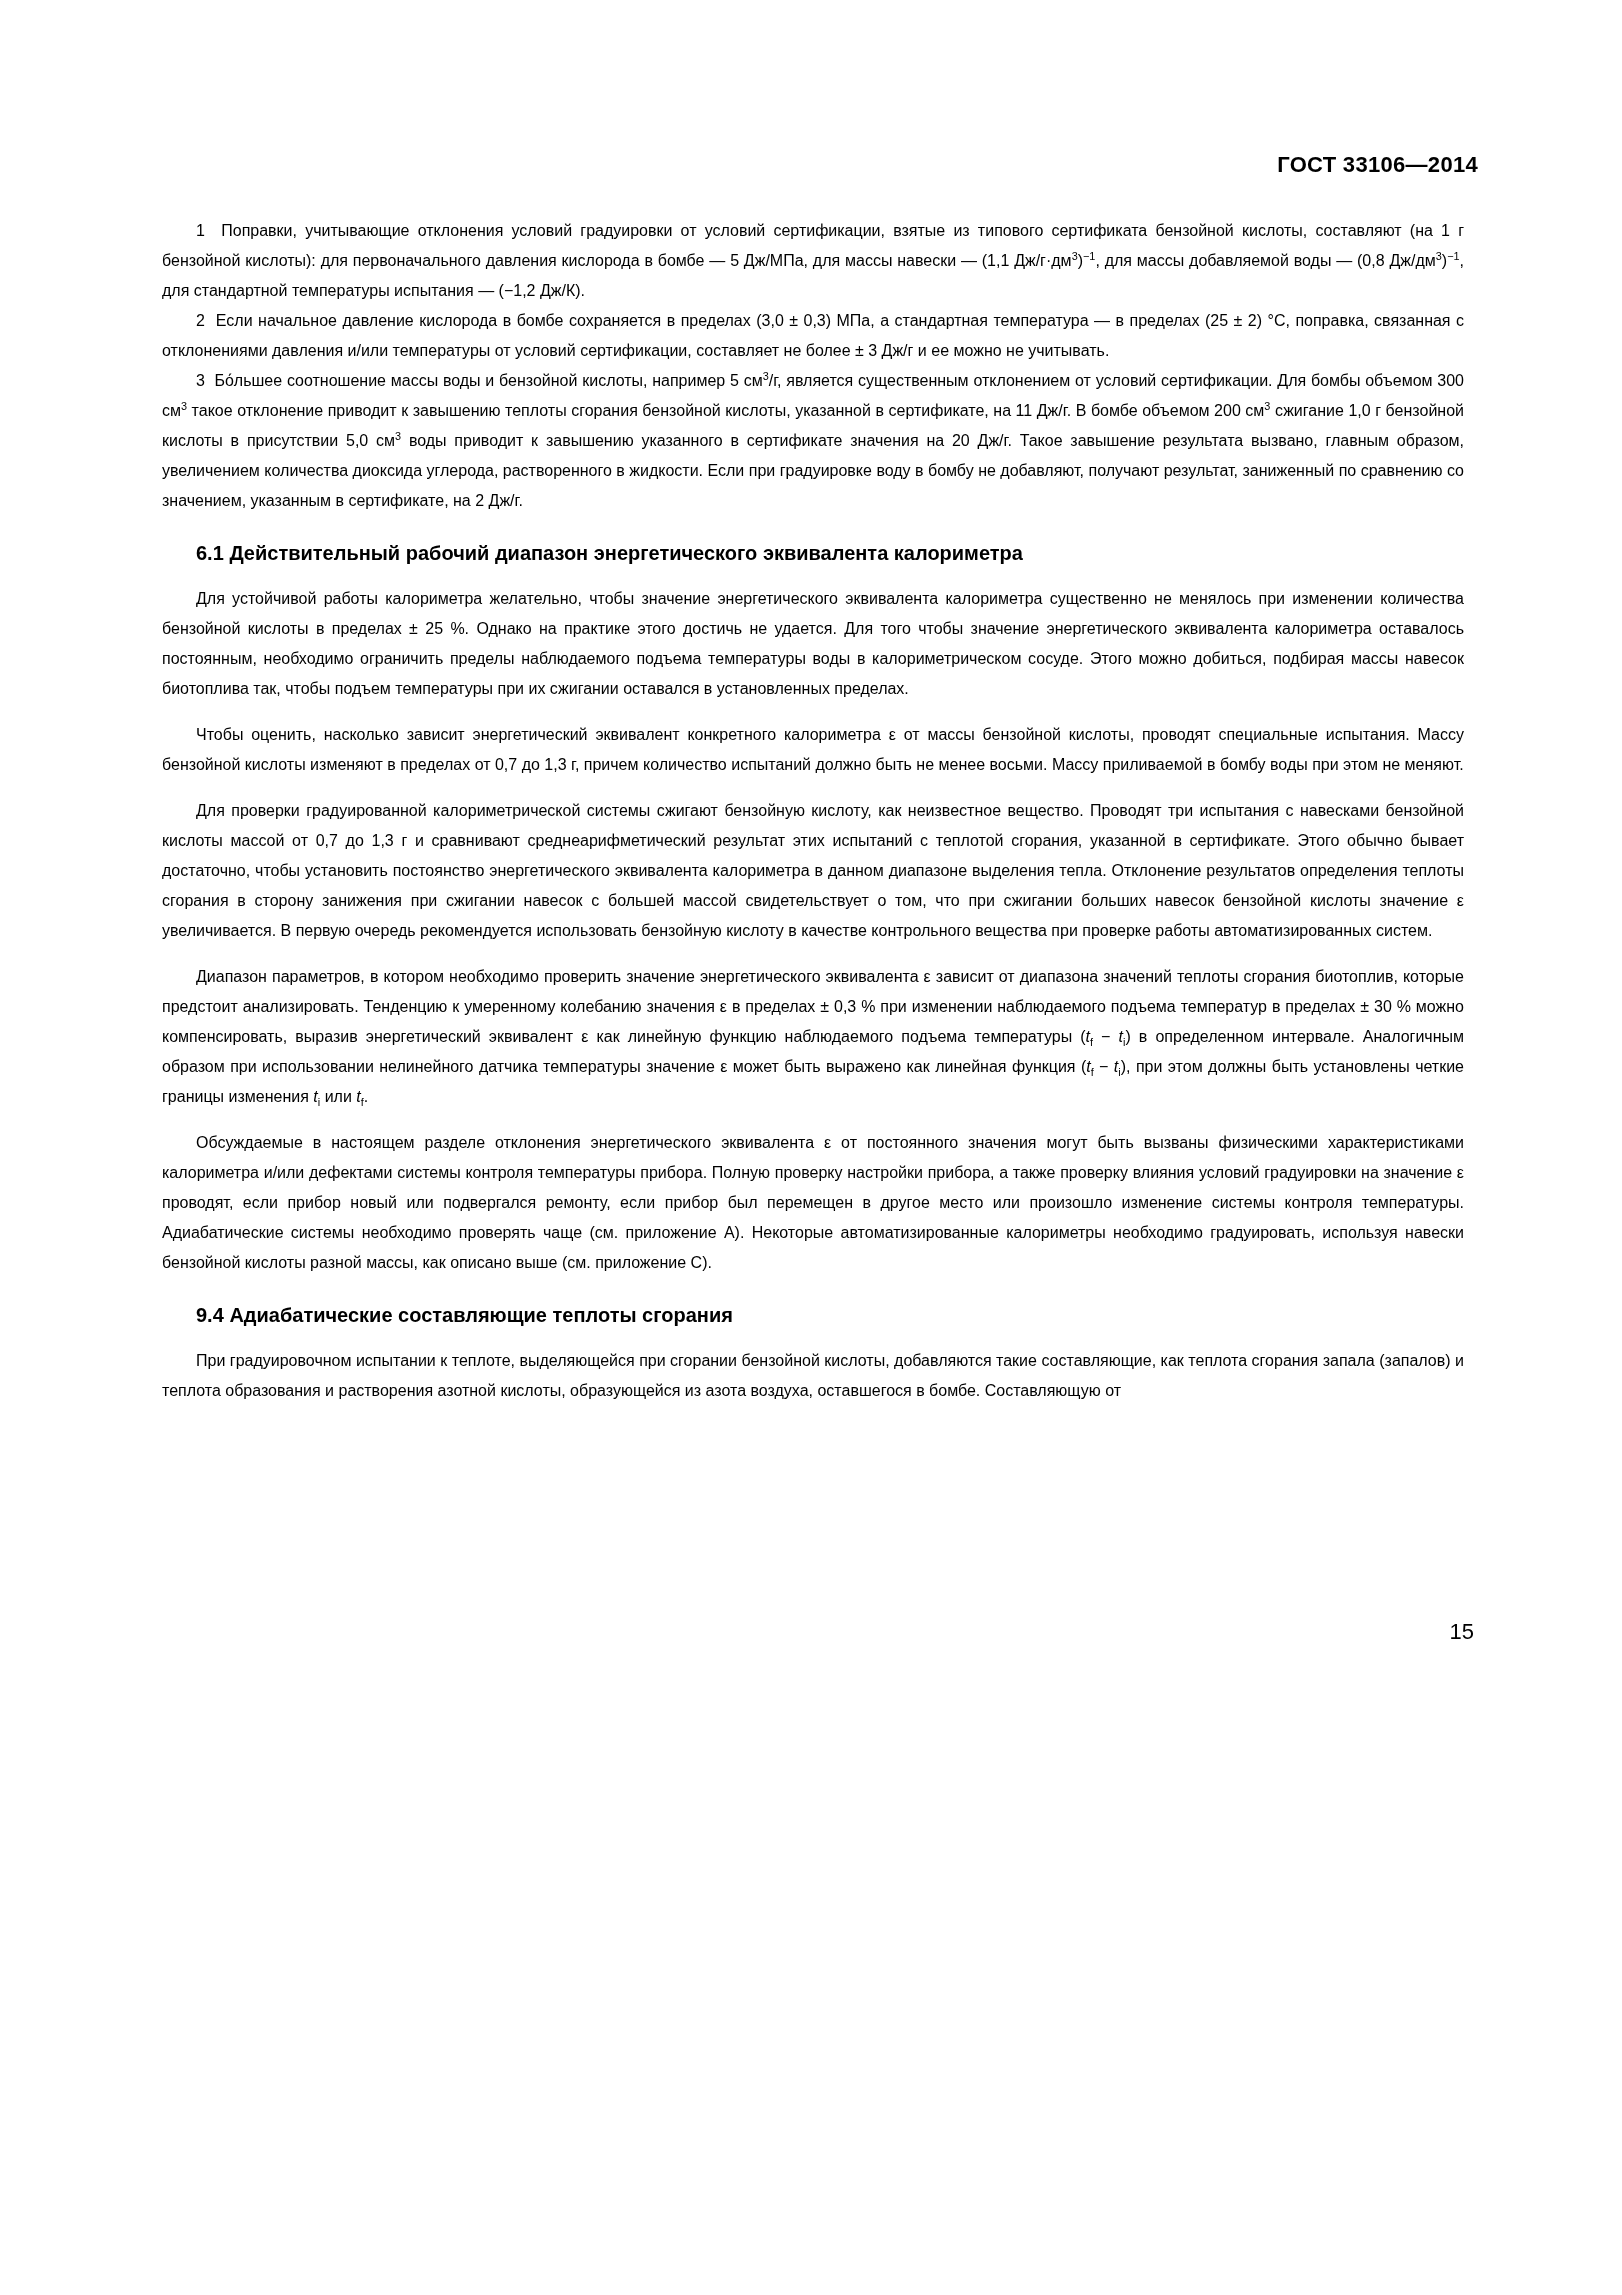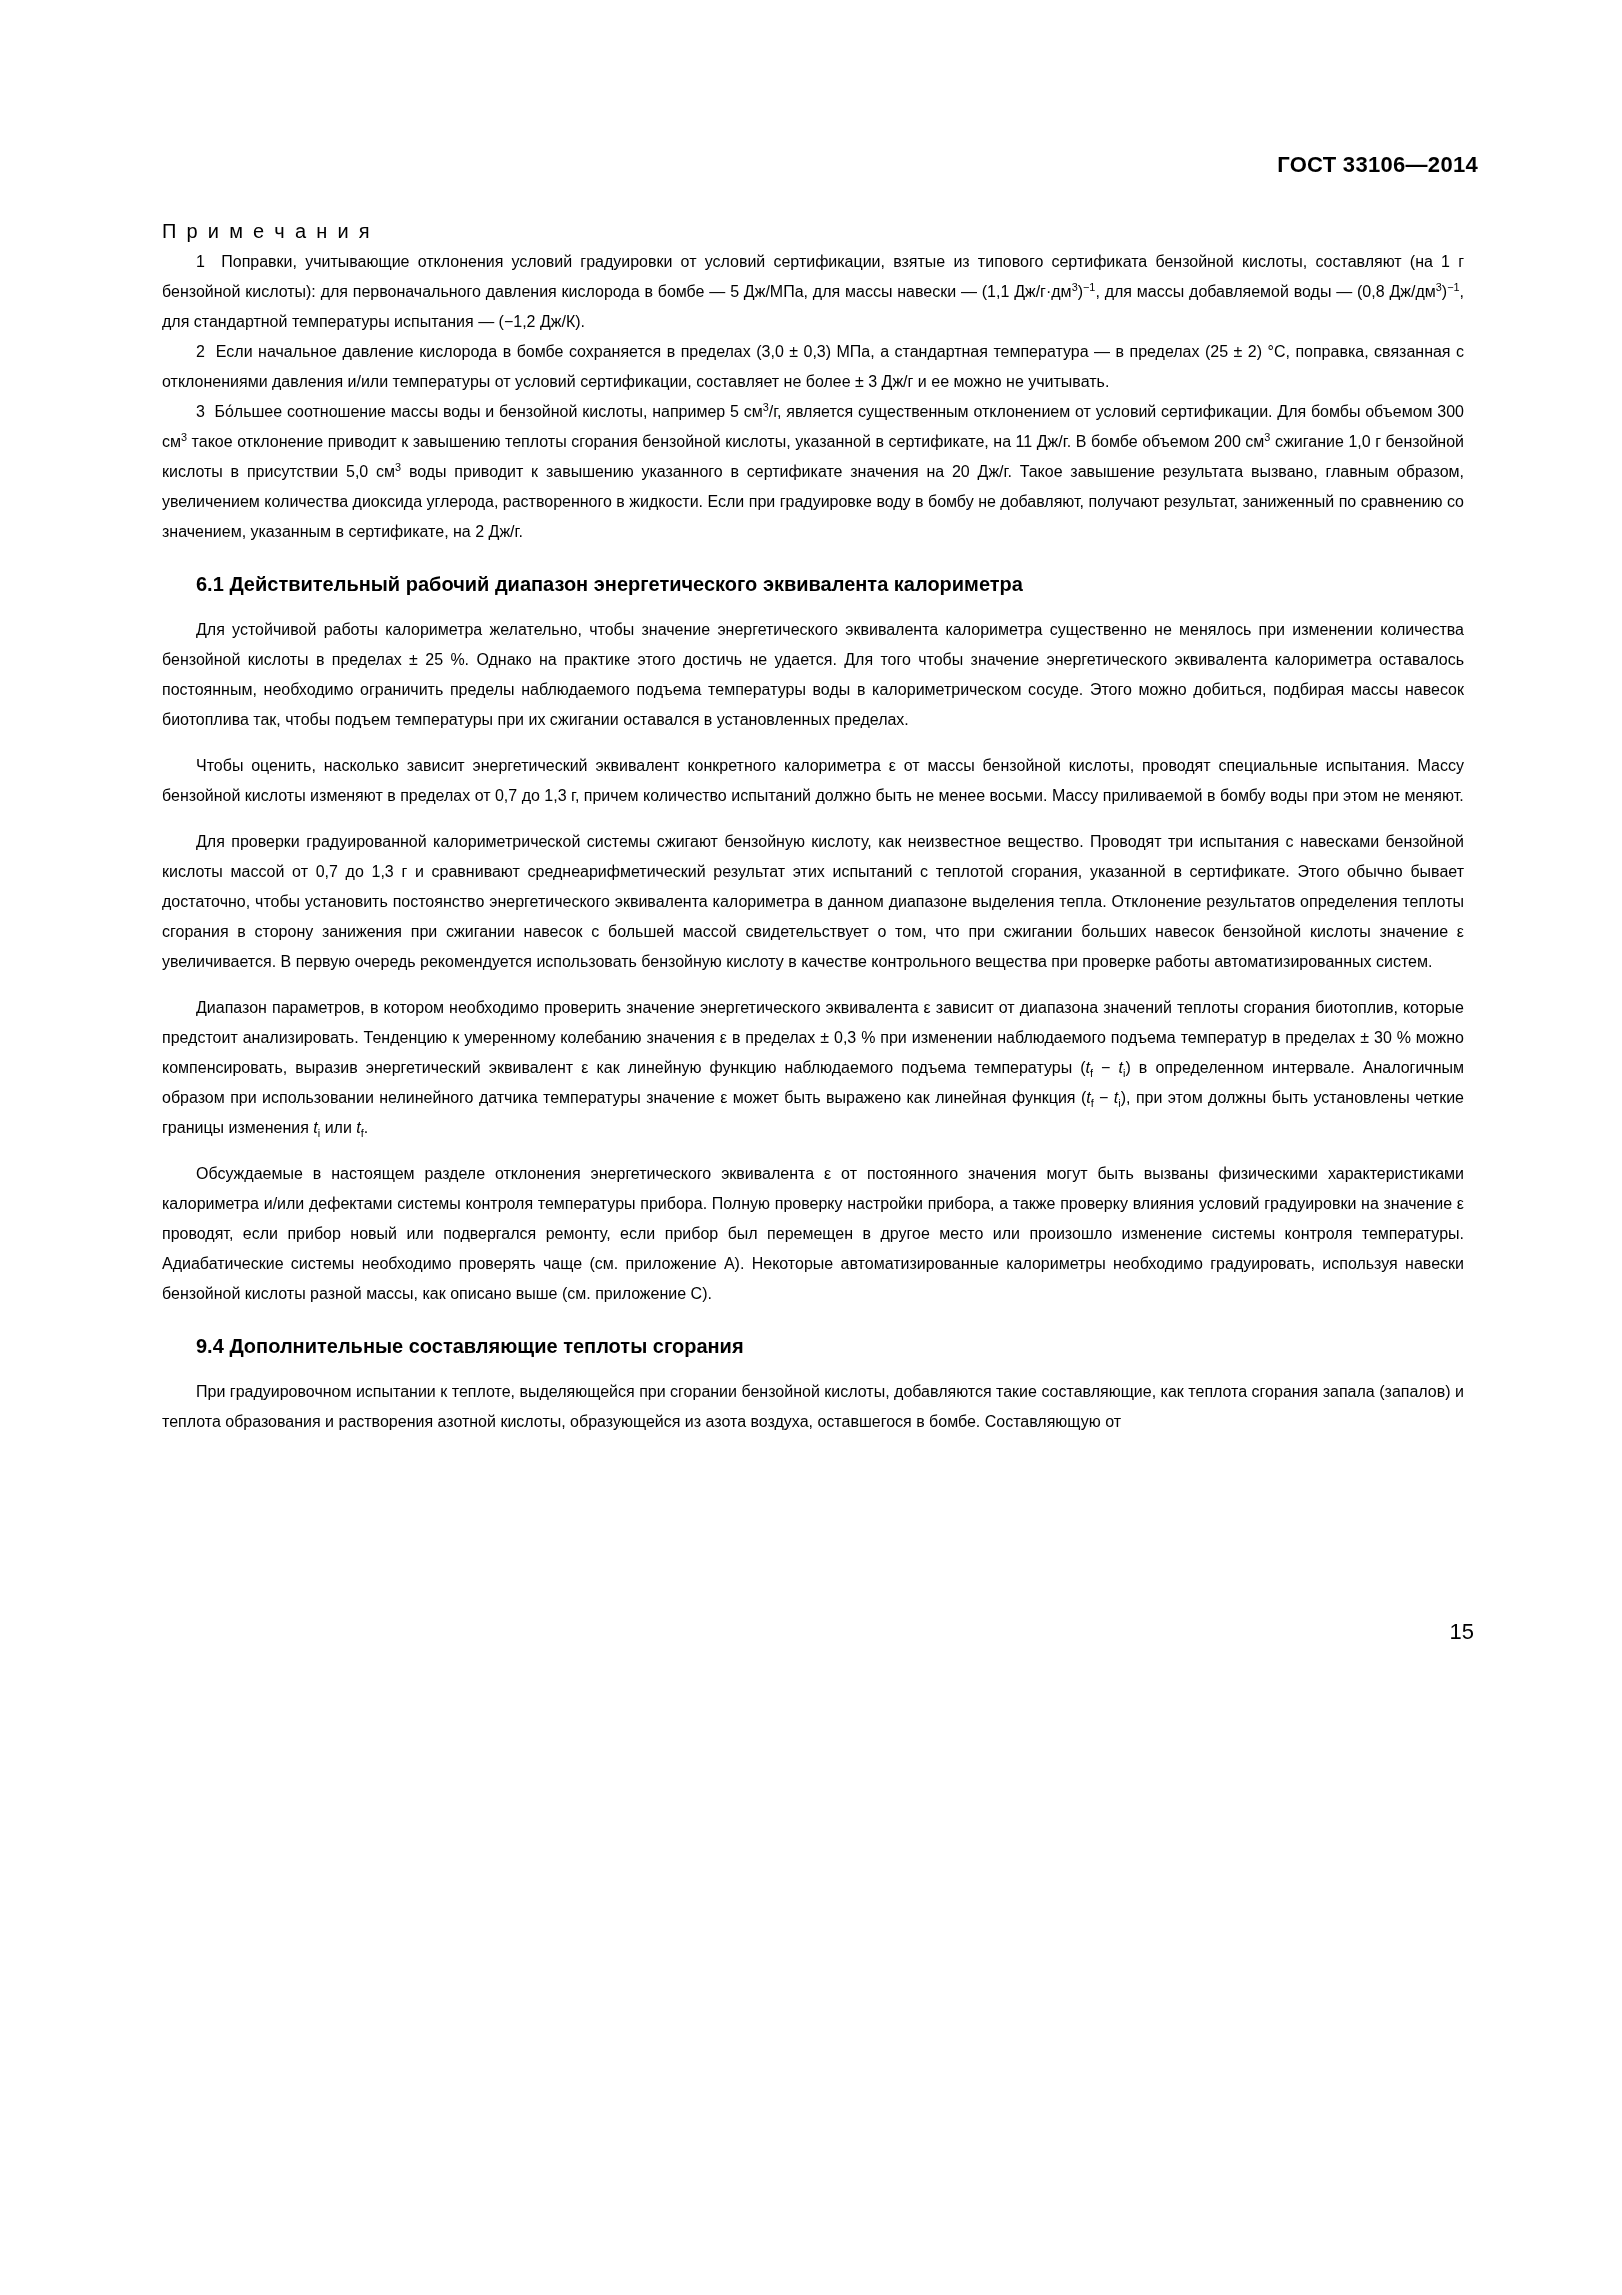--- a/index.html
+++ b/index.html
@@ -88,21 +88,20 @@
 </style>
 </head>
 <body>
 
 <div class="page">
 
   <div class="header">ГОСТ 33106—2014</div>
 
   <div class="content">
 
-    <div class="notes-label">П р и м е ч а н и я</div>
 
     <p class="note">1&nbsp;&nbsp;Поправки, учитывающие отклонения условий градуировки от условий сертификации, взятые из типового сертификата бензойной кислоты, составляют (на 1 г бензойной кислоты): для первоначального давления кислорода в бомбе — 5 Дж/МПа, для массы навески — (1,1 Дж/г·дм<sup>3</sup>)<sup>−1</sup>, для массы добавляемой воды — (0,8 Дж/дм<sup>3</sup>)<sup>−1</sup>, для стандартной температуры испытания — (−1,2 Дж/К).</p>
 
     <p class="note">2&nbsp;&nbsp;Если начальное давление кислорода в бомбе сохраняется в пределах (3,0 ± 0,3) МПа, а стандартная температура — в пределах (25 ± 2) °С, поправка, связанная с отклонениями давления и/или температуры от условий сертификации, составляет не более ± 3 Дж/г и ее можно не учитывать.</p>
 
     <p class="note">3&nbsp;&nbsp;Бо́льшее соотношение массы воды и бензойной кислоты, например 5 см<sup>3</sup>/г, является существенным отклонением от условий сертификации. Для бомбы объемом 300 см<sup>3</sup> такое отклонение приводит к завышению теплоты сгорания бензойной кислоты, указанной в сертификате, на 11 Дж/г. В бомбе объемом 200 см<sup>3</sup> сжигание 1,0 г бензойной кислоты в присутствии 5,0 см<sup>3</sup> воды приводит к завышению указанного в сертификате значения на 20 Дж/г. Такое завышение результата вызвано, главным образом, увеличением количества диоксида углерода, растворенного в жидкости. Если при градуировке воду в бомбу не добавляют, получают результат, заниженный по сравнению со значением, указанным в сертификате, на 2 Дж/г.</p>
 
     <h2 class="section">
       <span>6.1</span>
       <span>Действительный рабочий диапазон энергетического эквивалента калориметра</span>
@@ -111,21 +110,21 @@
     <p class="para">Для устойчивой работы калориметра желательно, чтобы значение энергетического эквивалента калориметра существенно не менялось при изменении количества бензойной кислоты в пределах ± 25 %. Однако на практике этого достичь не удается. Для того чтобы значение энергетического эквивалента калориметра оставалось постоянным, необходимо ограничить пределы наблюдаемого подъема температуры воды в калориметрическом сосуде. Этого можно добиться, подбирая массы навесок биотоплива так, чтобы подъем температуры при их сжигании оставался в установленных пределах.</p>
     <p class="para">Чтобы оценить, насколько зависит энергетический эквивалент конкретного калориметра ε от массы бензойной кислоты, проводят специальные испытания. Массу бензойной кислоты изменяют в пределах от 0,7 до 1,3 г, причем количество испытаний должно быть не менее восьми. Массу приливаемой в бомбу воды при этом не меняют.</p>
     <p class="para">Для проверки градуированной калориметрической системы сжигают бензойную кислоту, как неизвестное вещество. Проводят три испытания с навесками бензойной кислоты массой от 0,7 до 1,3 г и сравнивают среднеарифметический результат этих испытаний с теплотой сгорания, указанной в сертификате. Этого обычно бывает достаточно, чтобы установить постоянство энергетического эквивалента калориметра в данном диапазоне выделения тепла. Отклонение результатов определения теплоты сгорания в сторону занижения при сжигании навесок с большей массой свидетельствует о том, что при сжигании больших навесок бензойной кислоты значение ε увеличивается. В первую очередь рекомендуется использовать бензойную кислоту в качестве контрольного вещества при проверке работы автоматизированных систем.</p>
 
     <p class="para">Диапазон параметров, в котором необходимо проверить значение энергетического эквивалента ε зависит от диапазона значений теплоты сгорания биотоплив, которые предстоит анализировать. Тенденцию к умеренному колебанию значения ε в пределах ± 0,3 % при изменении наблюдаемого подъема температур в пределах ± 30 % можно компенсировать, выразив энергетический эквивалент ε как линейную функцию наблюдаемого подъема температуры (<i>t</i><sub>f</sub> − <i>t</i><sub>i</sub>) в определенном интервале. Аналогичным образом при использовании нелинейного датчика температуры значение ε может быть выражено как линейная функция (<i>t</i><sub>f</sub> − <i>t</i><sub>i</sub>), при этом должны быть установлены четкие границы изменения <i>t</i><sub>i</sub> или <i>t</i><sub>f</sub>.</p>
 
     <p class="para">Обсуждаемые в настоящем разделе отклонения энергетического эквивалента ε от постоянного значения могут быть вызваны физическими характеристиками калориметра и/или дефектами системы контроля температуры прибора. Полную проверку настройки прибора, а также проверку влияния условий градуировки на значение ε проводят, если прибор новый или подвергался ремонту, если прибор был перемещен в другое место или произошло изменение системы контроля температуры. Адиабатические системы необходимо проверять чаще (см. приложение А). Некоторые автоматизированные калориметры необходимо градуировать, используя навески бензойной кислоты разной массы, как описано выше (см. приложение С).</p>
 
     <h2 class="section">
       <span>9.4</span>
-      <span>Дополнительные составляющие теплоты сгорания</span>
+      <span>Адиабатические составляющие теплоты сгорания</span>
     </h2>
 
     <p class="para">При градуировочном испытании к теплоте, выделяющейся при сгорании бензойной кислоты, добавляются такие составляющие, как теплота сгорания запала (запалов) и теплота образования и растворения азотной кислоты, образующейся из азота воздуха, оставшегося в бомбе. Составляющую от</p>
 
   </div>
 
   <div class="pageno">15</div>
 
 </div>
 

